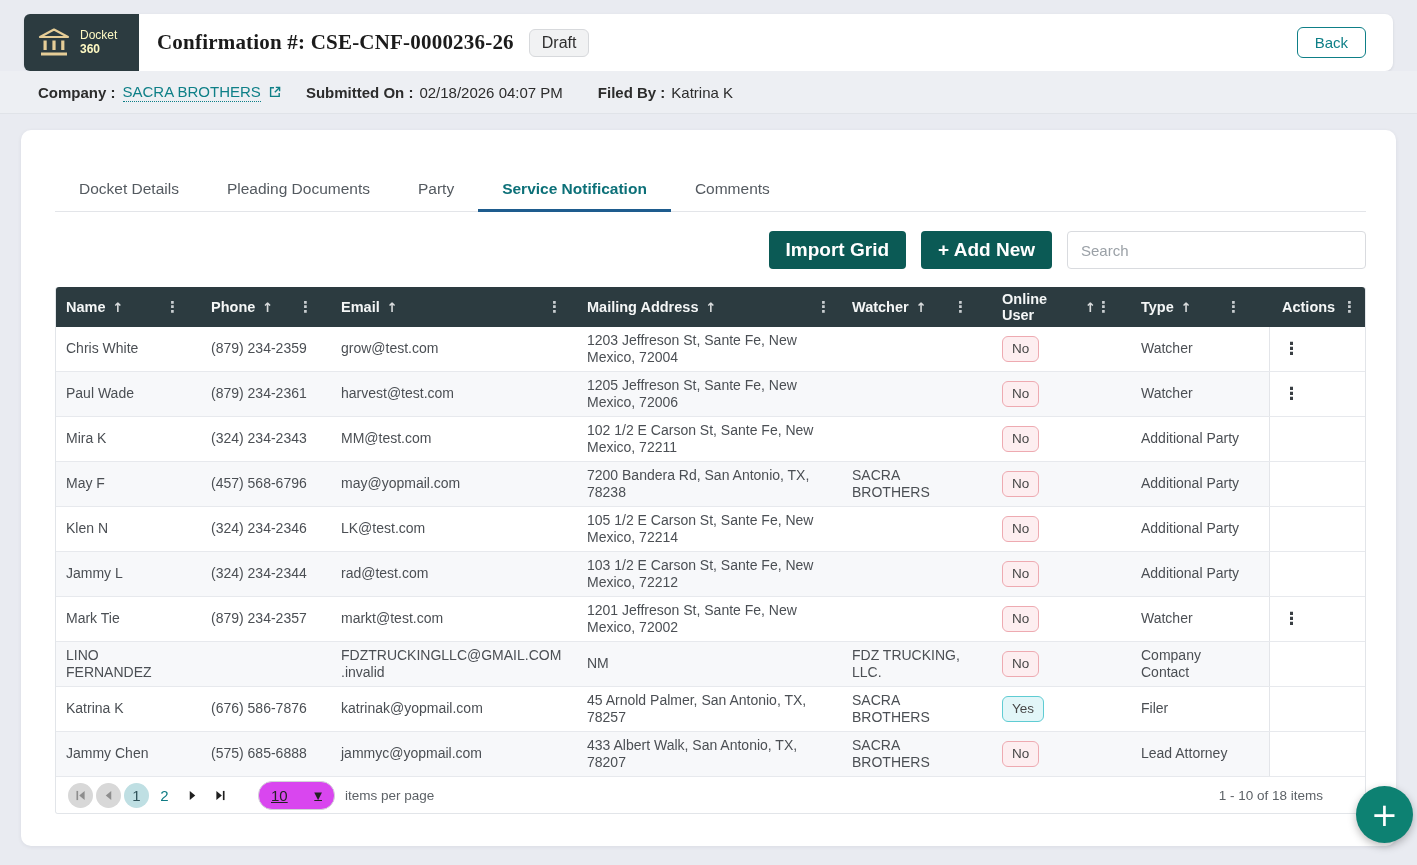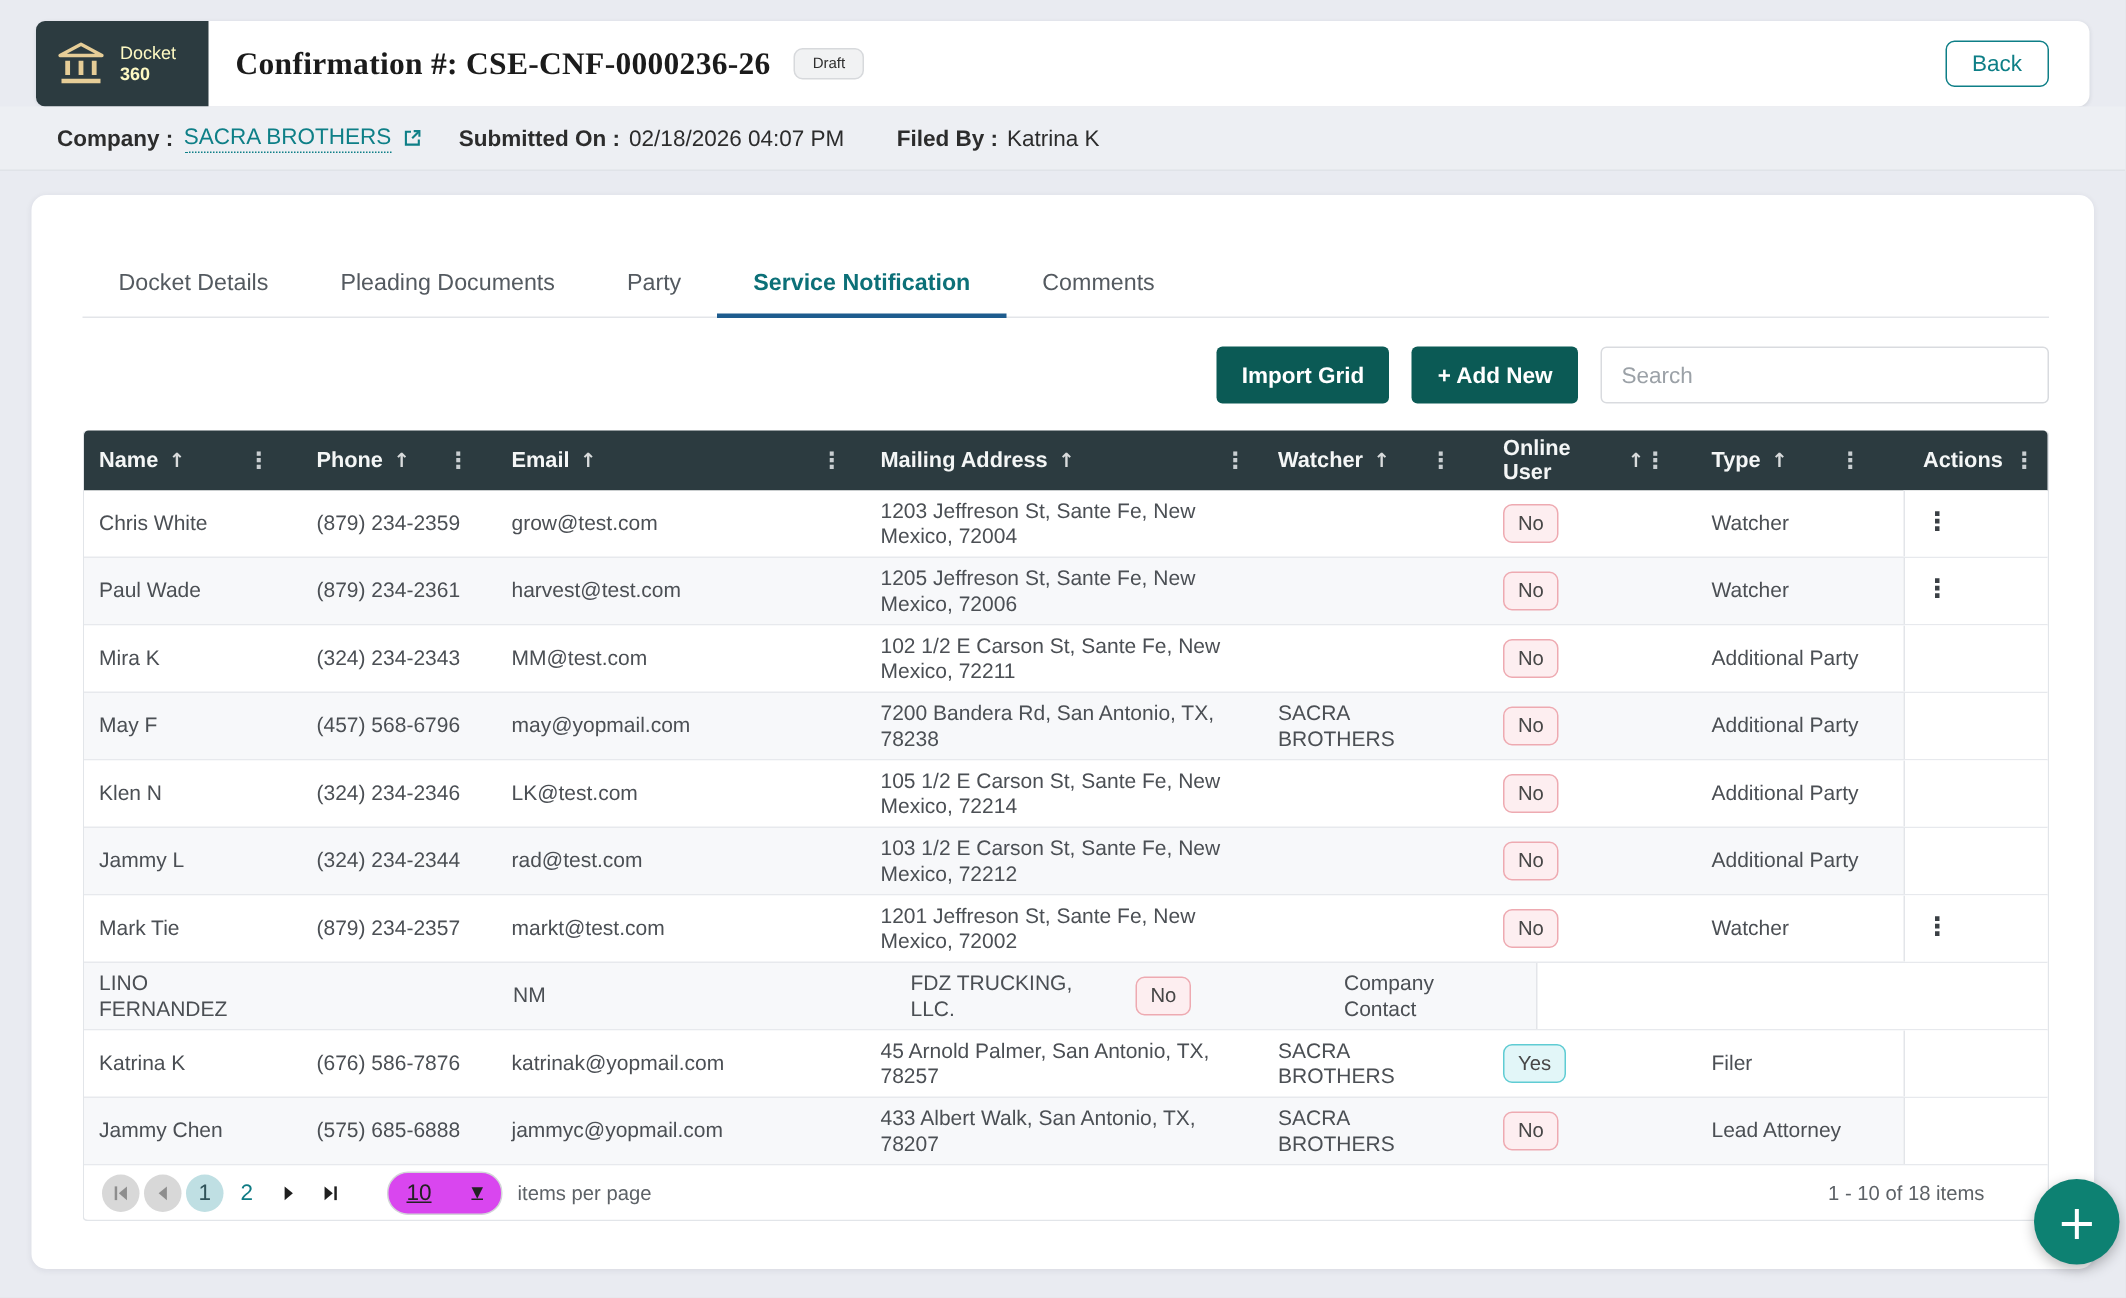--- a/index.html
+++ b/index.html
@@ -24,21 +24,21 @@
     padding-left:13px; gap:9px; flex:none;
   }
   .logo-text { color:#fef9c3; font-size:12px; line-height:1.15; }
   .logo-text .l2 { font-weight:700; }
   .page-title {
     font-family:"Liberation Serif", serif; font-weight:700;
     font-size:21px; color:#1b1b1b; margin-left:18px; letter-spacing:.2px;
   }
   .draft-badge {
     margin-left:15px; background:#f1f2f3; border:1px solid #d7d9dc;
-    border-radius:6px; padding:4px 12px; font-size:10px; color:#2e2e2e;
+    border-radius:6px; padding:4px 12px; font-size:16px; color:#2e2e2e;
   }
   .back-btn {
     margin-left:auto; margin-right:27px; background:#fff;
     border:1px solid var(--teal-accent,#0e7f87); color:var(--teal-accent,#0e7f87);
     border-radius:6px; padding:6px 17px; font-size:15px;
   }
 
   
   .info-bar {
     position:absolute; left:0; top:71px; width:1417px; height:43px;
@@ -68,21 +68,21 @@
   .tab.active {
     color:#0c7078; font-weight:700;
     border-bottom:3px solid var(--tab-underline,#1e5c8e);
     margin-bottom:-1px; padding-bottom:11px;
   }
 
   
   .toolbar { margin:19px 30px 0 34px; display:flex; justify-content:flex-end; align-items:center; gap:15px; }
   .btn-teal {
     background:var(--teal-button,#0b5a55); color:#fff; font-weight:700;
-    font-size:15px; border-radius:4px; height:38px; padding:0 17px;
+    font-size:19px; border-radius:4px; height:38px; padding:0 17px;
   }
   .search-input {
     width:299px; height:38px; border:1px solid #d9dbdf; border-radius:4px;
     padding:0 13px; font-size:15px; color:#333; font-family:inherit; outline:none;
   }
   .search-input::placeholder { color:#9ba1a7; }
 
   
   .grid { margin:18px 30px 0 34px; width:1311px; border:1px solid #e2e5e9; border-top:none; border-radius:3px; }
   .g-head {
@@ -413,20 +413,23 @@
           <div class="b-cell c8">
             <span class="dots-dark">⋮</span>
           </div>
         </div>
         <div class="t-row alt">
           <div class="b-cell c1">
             <span>LINO FERNANDEZ</span>
           </div>
           <div class="b-cell c2">
             <span></span>
+          </div>
+          <div class="b-cell c3">
+            <span>FDZTRUCKINGLLC@GMAIL.COM.invalid</span>
           </div>
           <div class="b-cell c4">
             <span>NM</span>
           </div>
           <div class="b-cell c5">
             <span>FDZ TRUCKING, LLC.</span>
           </div>
           <div class="b-cell c6">
             <span class="badge no">No</span>
           </div>

